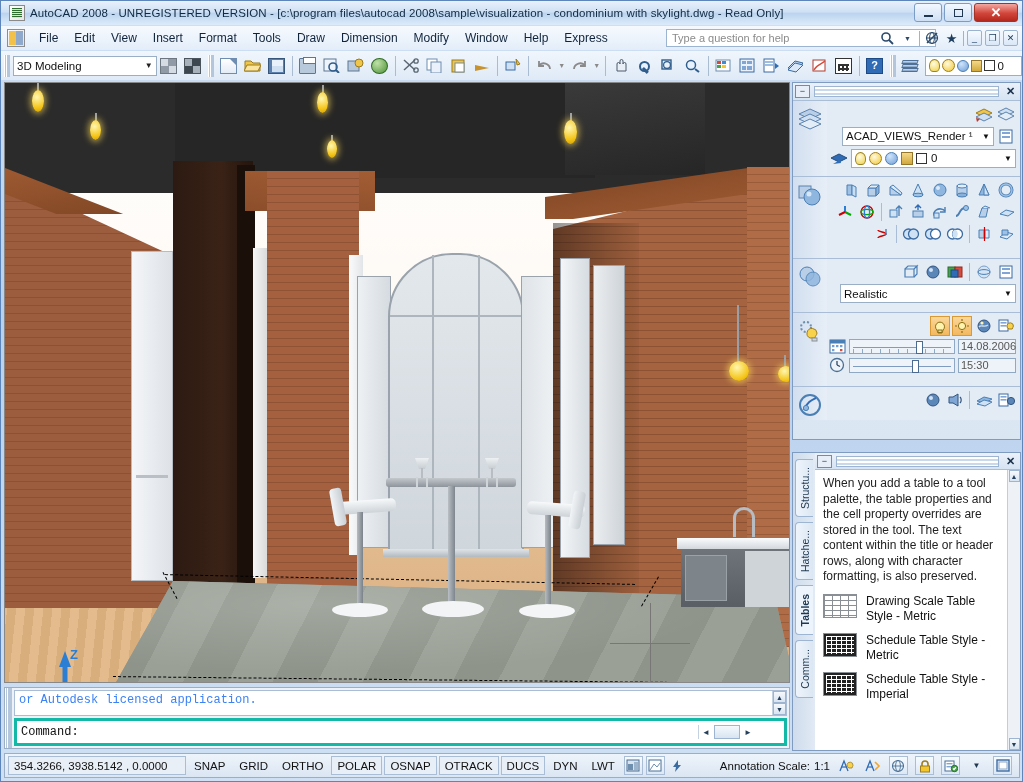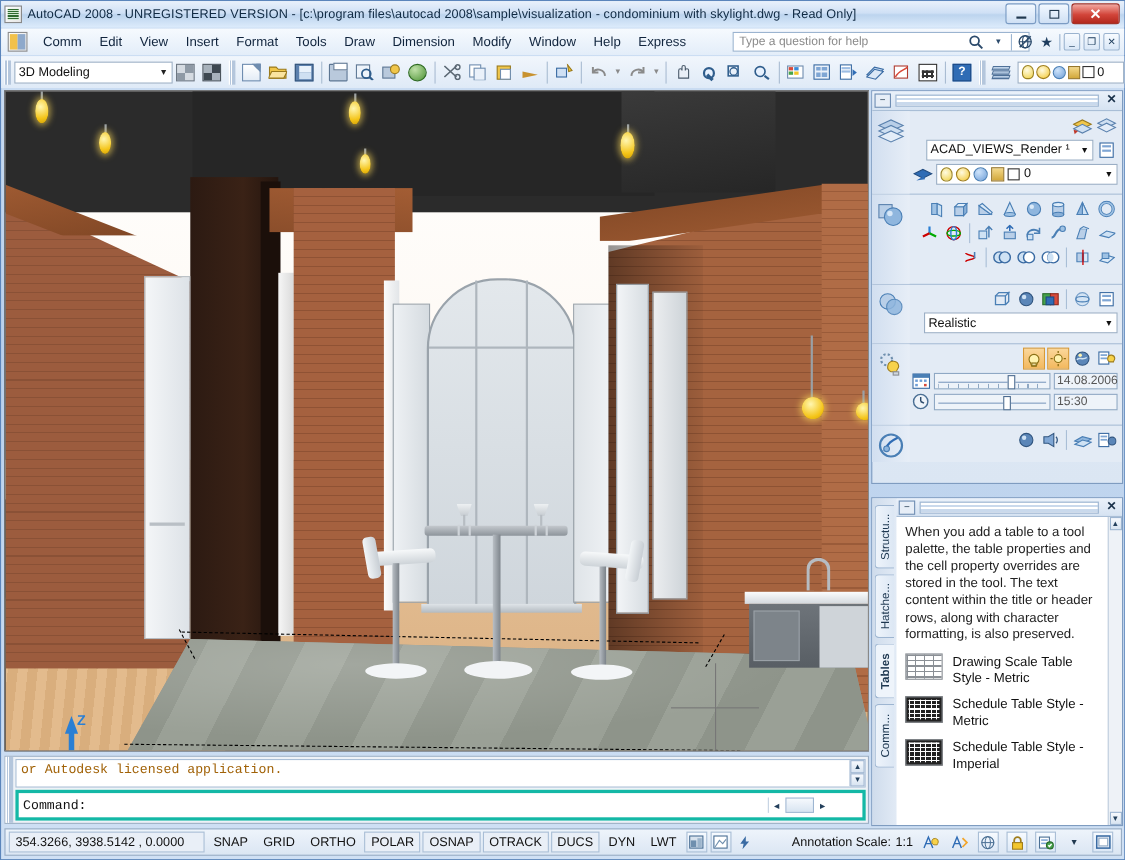--- a/index.html
+++ b/index.html
@@ -7,21 +7,21 @@
     font-family:"Liberation Sans", sans-serif; font-size:11px; }
   body { background:#d6e3f5; }
 
   .app { position:relative; width:1023px; height:782px;
     background:linear-gradient(to bottom,#cfe0f4 0%,#b9d0ec 40%,#cfe0f4 100%);
     border:1px solid #5b85bb; }
 
   
   .titlebar { position:absolute; left:0; top:0; width:1021px; height:24px;
     background:linear-gradient(to bottom,#e9f1fb 0%,#cfe0f5 45%,#bcd4ee 52%,#dcebfb 100%);
-    display:flex; align-items:center; padding-left:3px; }
+    display:flex; align-items:center; padding-left:8px; }
   .app-icon { width:16px; height:16px; flex:none; margin-right:5px;
     background:linear-gradient(135deg,#fff 0%,#e6e6e6 100%);
     border:1px solid #8a8a8a; position:relative; }
   .app-icon::after{content:""; position:absolute; left:2px; top:2px; right:2px; bottom:2px;
     background:repeating-linear-gradient(to bottom,#2f6b2f 0 1px,#cfe8cf 1px 2px);}
   .title-text { font-size:11.5px; color:#102a43; white-space:nowrap; letter-spacing:.1px; }
   .win-btns { position:absolute; right:4px; top:2px; display:flex; gap:2px; }
   .wb { width:28px; height:19px; border:1px solid #7b9cc4; border-radius:3px;
     background:linear-gradient(to bottom,#f2f8ff,#cfe0f4);
     display:flex; align-items:center; justify-content:center; font-size:10px; color:#20384f; }
@@ -304,21 +304,21 @@
     display:flex; flex-direction:column; justify-content:space-between; align-items:center; }
   .sb-arrow{width:11px;height:12px;background:linear-gradient(to bottom,#f6f9fd,#d8e4f1);
     border:1px solid #9db5d1;display:flex;align-items:center;justify-content:center;font-size:7px;color:#24405c;}
 
   
   .cmdwin { position:absolute; left:3px; top:686px; width:786px; height:62px;
     background:#eef2f7; border:1px solid #9aaec5; display:flex; }
   .cmd-grip{width:7px;background:linear-gradient(to right,#fff 0 1px,#b4c6dc 1px 2px,#fff 2px 3px,#b4c6dc 3px 4px);}
   .cmd-main{flex:1;display:flex;flex-direction:column;padding:2px;}
   .cmd-hist{flex:1;background:#fff;border:1px solid #a9bed6;display:flex;}
-  .cmd-hist-text{flex:1;font-family:"Liberation Mono",monospace;font-size:12px;color:#a16207;padding:2px 4px;}
+  .cmd-hist-text{flex:1;font-family:"Liberation Mono",monospace;font-size:12px;color:#3b82f6;padding:2px 4px;}
   .cmd-input{height:32px;background:#fff;border:3px solid #14b8a6;display:flex;align-items:center;margin-top:2px;justify-content:flex-end;}
   .cmd-input-text{flex:1;font-family:"Liberation Mono",monospace;font-size:12px;color:#111;padding-left:4px;}
   .vsb{width:14px;background:#eef2f7;border-left:1px solid #c3d1e1;display:flex;flex-direction:column;justify-content:space-between;}
   .hsb{width:86px;display:flex;align-items:center;border-left:1px solid #c3d1e1;}
   .hsb .thumb{width:26px;height:14px;background:linear-gradient(to bottom,#f6f9fd,#d8e4f1);border:1px solid #9db5d1;margin:0 4px;}
 
   
   .statusbar { position:absolute; left:3px; top:752px; width:1016px; height:25px;
     background:linear-gradient(to bottom,#eef4fb,#dbe6f3); border:1px solid #9aaec5;
     display:flex; align-items:center; padding:0 3px; }
@@ -347,21 +347,21 @@
         </div>
       <div class="wb">
           <i class="glyph-max"></i>
         </div>
       <div class="wb close">✕</div>
     </div>
   </div>
 
   <div class="menubar">
     <div class="menu-logo"></div>
-    <div class="menu-item">Comm</div>
+    <div class="menu-item">File</div>
     <div class="menu-item">Edit</div>
     <div class="menu-item">View</div>
     <div class="menu-item">Insert</div>
     <div class="menu-item">Format</div>
     <div class="menu-item">Tools</div>
     <div class="menu-item">Draw</div>
     <div class="menu-item">Dimension</div>
     <div class="menu-item">Modify</div>
     <div class="menu-item">Window</div>
     <div class="menu-item">Help</div>

